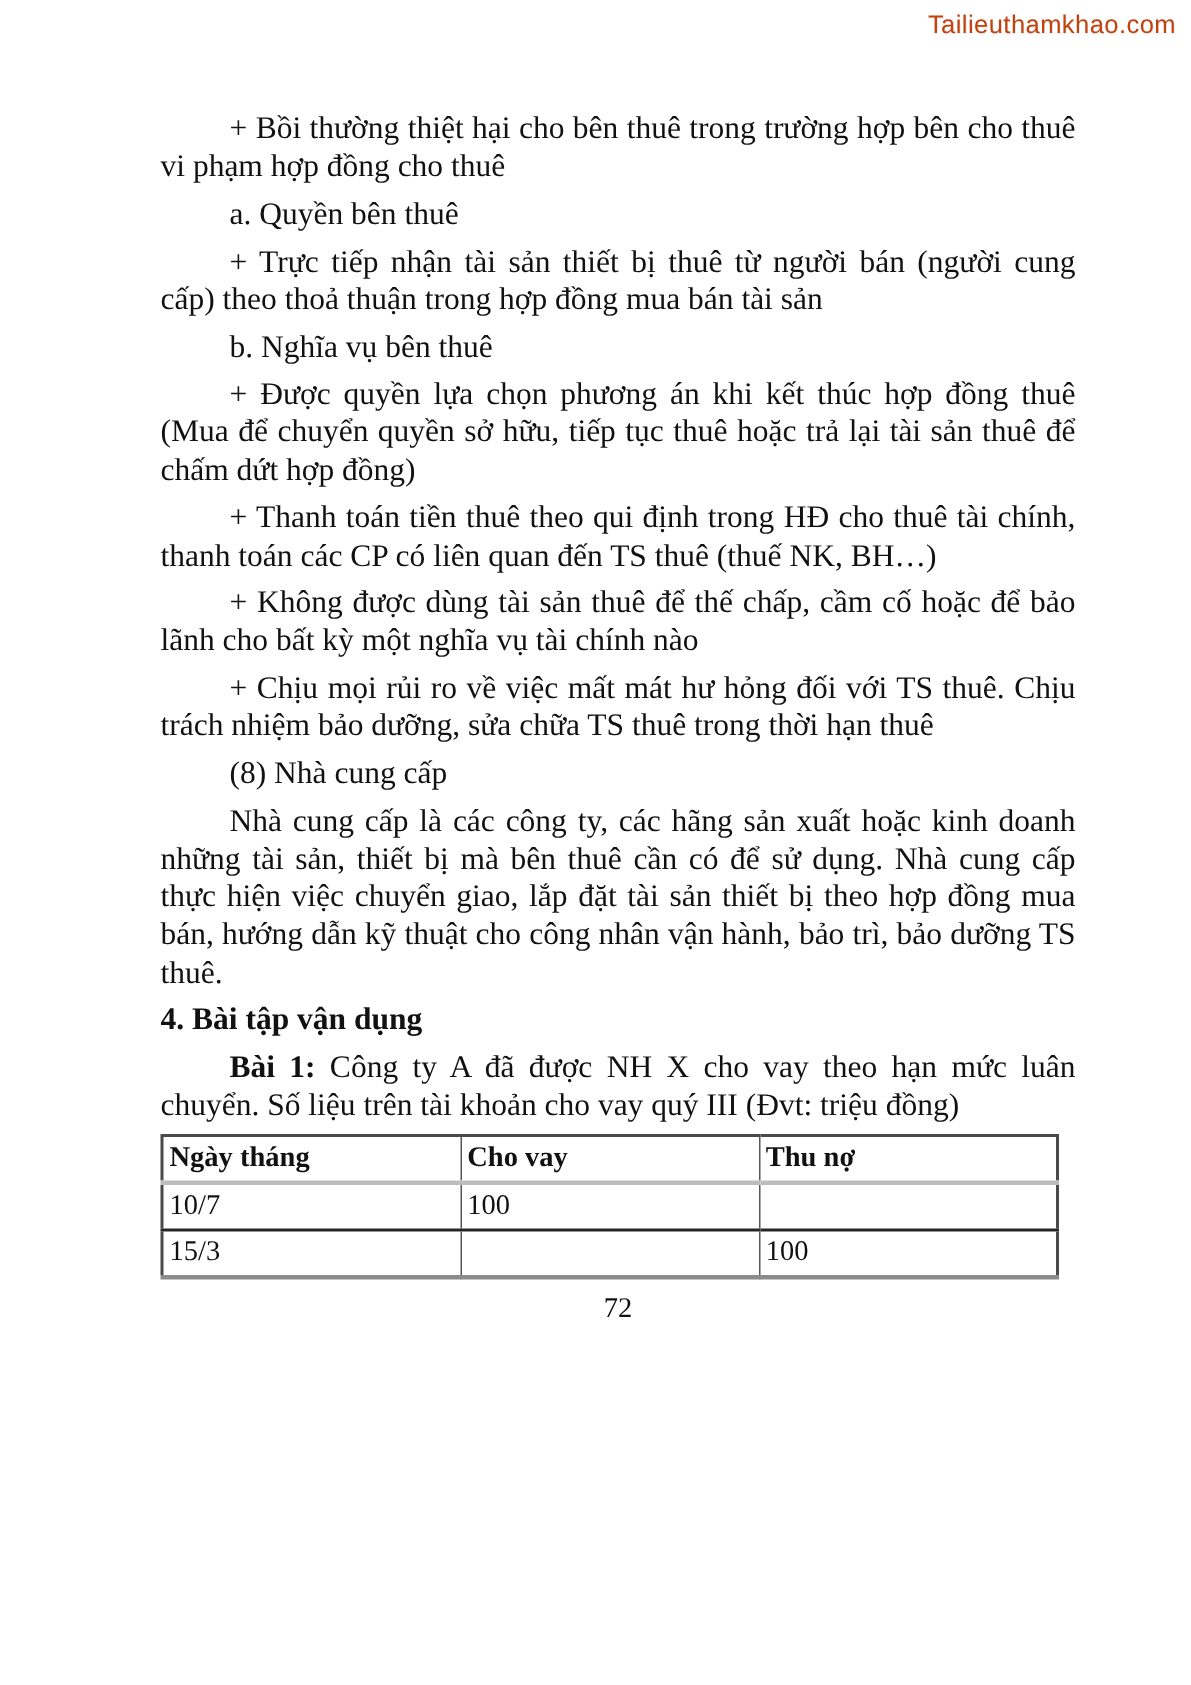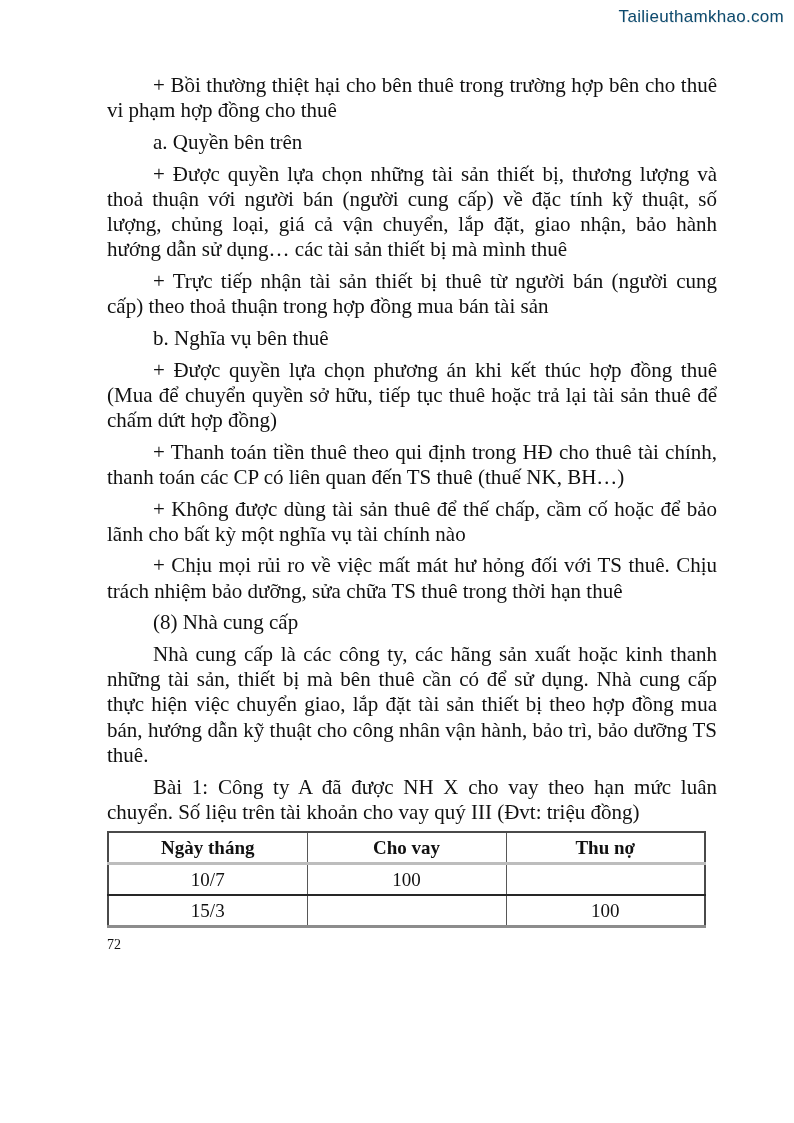--- a/index.html
+++ b/index.html
@@ -9,93 +9,94 @@
     background:#ffffff;
     overflow:hidden;
     font-family:"Liberation Serif", "DejaVu Serif", serif;
     color:#111111;
   }
   .watermark {
     position:absolute;
     top:7px; right:10px;
     font-family:"Liberation Sans", "DejaVu Sans", sans-serif;
     font-size:17px;
-    color:#0c4a6e;
+    color:#c2410c;
     letter-spacing:0.3px;
     text-shadow:0.5px 0.5px 0 #ececec;
   }
   .content {
     position:absolute;
     left:107px; top:73px;
     width:610px;
   }
   .para {
     margin:0 0 6.5px 0;
     font-size:21px;
     line-height:25.2px;
     text-align:justify;
     text-indent:46px;
   }
   .para.heading {
     text-indent:0;
     font-weight:700;
     text-align:left;
   }
-  .para b { font-weight:400; }
+  .para b { font-weight:700; }
   table.loan-table {
     width:599px;
     border-collapse:collapse;
     table-layout:fixed;
     margin:6px 0 0 0;
     border:2px solid #4a4a4a;
     border-bottom:3px solid #8c8c8c;
   }
   table.loan-table th,
   table.loan-table td {
     height:29px;
     font-size:19px;
-    text-align:center;
+    text-align:left;
     vertical-align:middle;
     padding:0 4px;
     border:1.5px solid #575757;
     overflow:hidden;
   }
   table.loan-table th {
     font-weight:700;
     border-top:2px solid #4a4a4a;
     border-bottom:3px solid #bdbdbd;
   }
   table.loan-table tbody tr.first td {
     border-bottom:2.5px solid #262626;
     margin-left:37px;
   }
   .pagenum {
     margin-top:9px;
-    font-size:14px;
+    text-align:center;
+    font-size:19px;
   }
 </style>
 </head>
 <body>
 
 <div class="page">
   <div class="watermark">Tailieuthamkhao.com</div>
 
   <main class="content">
     <section id="blocks">
         <p class="para body">+ Bồi thường thiệt hại cho bên thuê trong trường hợp bên cho thuê vi phạm hợp đồng cho thuê</p>
-        <p class="para body">a. Quyền bên trên</p>
-        <p class="para body">+ Được quyền lựa chọn những tài sản thiết bị, thương lượng và thoả thuận với người bán (người cung cấp) về đặc tính kỹ thuật, số lượng, chủng loại, giá cả vận chuyển, lắp đặt, giao nhận, bảo hành hướng dẫn sử dụng… các tài sản thiết bị mà mình thuê</p>
+        <p class="para body">a. Quyền bên thuê</p>
         <p class="para body">+ Trực tiếp nhận tài sản thiết bị thuê từ người bán (người cung cấp) theo thoả thuận trong hợp đồng mua bán tài sản</p>
         <p class="para body">b. Nghĩa vụ bên thuê</p>
         <p class="para body">+ Được quyền lựa chọn phương án khi kết thúc hợp đồng thuê (Mua để chuyển quyền sở hữu, tiếp tục thuê hoặc trả lại tài sản thuê để chấm dứt hợp đồng)</p>
         <p class="para body">+ Thanh toán tiền thuê theo qui định trong HĐ cho thuê tài chính, thanh toán các CP có liên quan đến TS thuê (thuế NK, BH…)</p>
         <p class="para body">+ Không được dùng tài sản thuê để thế chấp, cầm cố hoặc để bảo lãnh cho bất kỳ một nghĩa vụ tài chính nào</p>
         <p class="para body">+ Chịu mọi rủi ro về việc mất mát hư hỏng đối với TS thuê. Chịu trách nhiệm bảo dưỡng, sửa chữa TS thuê trong thời hạn thuê</p>
         <p class="para body">(8) Nhà cung cấp</p>
-        <p class="para body">Nhà cung cấp là các công ty, các hãng sản xuất hoặc kinh thanh những tài sản, thiết bị mà bên thuê cần có để sử dụng. Nhà cung cấp thực hiện việc chuyển giao, lắp đặt tài sản thiết bị theo hợp đồng mua bán, hướng dẫn kỹ thuật cho công nhân vận hành, bảo trì, bảo dưỡng TS thuê.</p>
+        <p class="para body">Nhà cung cấp là các công ty, các hãng sản xuất hoặc kinh doanh những tài sản, thiết bị mà bên thuê cần có để sử dụng. Nhà cung cấp thực hiện việc chuyển giao, lắp đặt tài sản thiết bị theo hợp đồng mua bán, hướng dẫn kỹ thuật cho công nhân vận hành, bảo trì, bảo dưỡng TS thuê.</p>
+        <p class="para heading">4. Bài tập vận dụng</p>
         <p class="para lead"><b>Bài 1:</b> Công ty A  đã được NH X cho vay theo hạn mức luân chuyển. Số liệu trên tài khoản cho vay quý III (Đvt: triệu đồng)</p>
       </section>
 
     <table class="loan-table">
       <thead>
         <tr id="thr">
             <th>Ngày tháng</th>
             <th>Cho vay</th>
             <th>Thu nợ</th>
           </tr>

